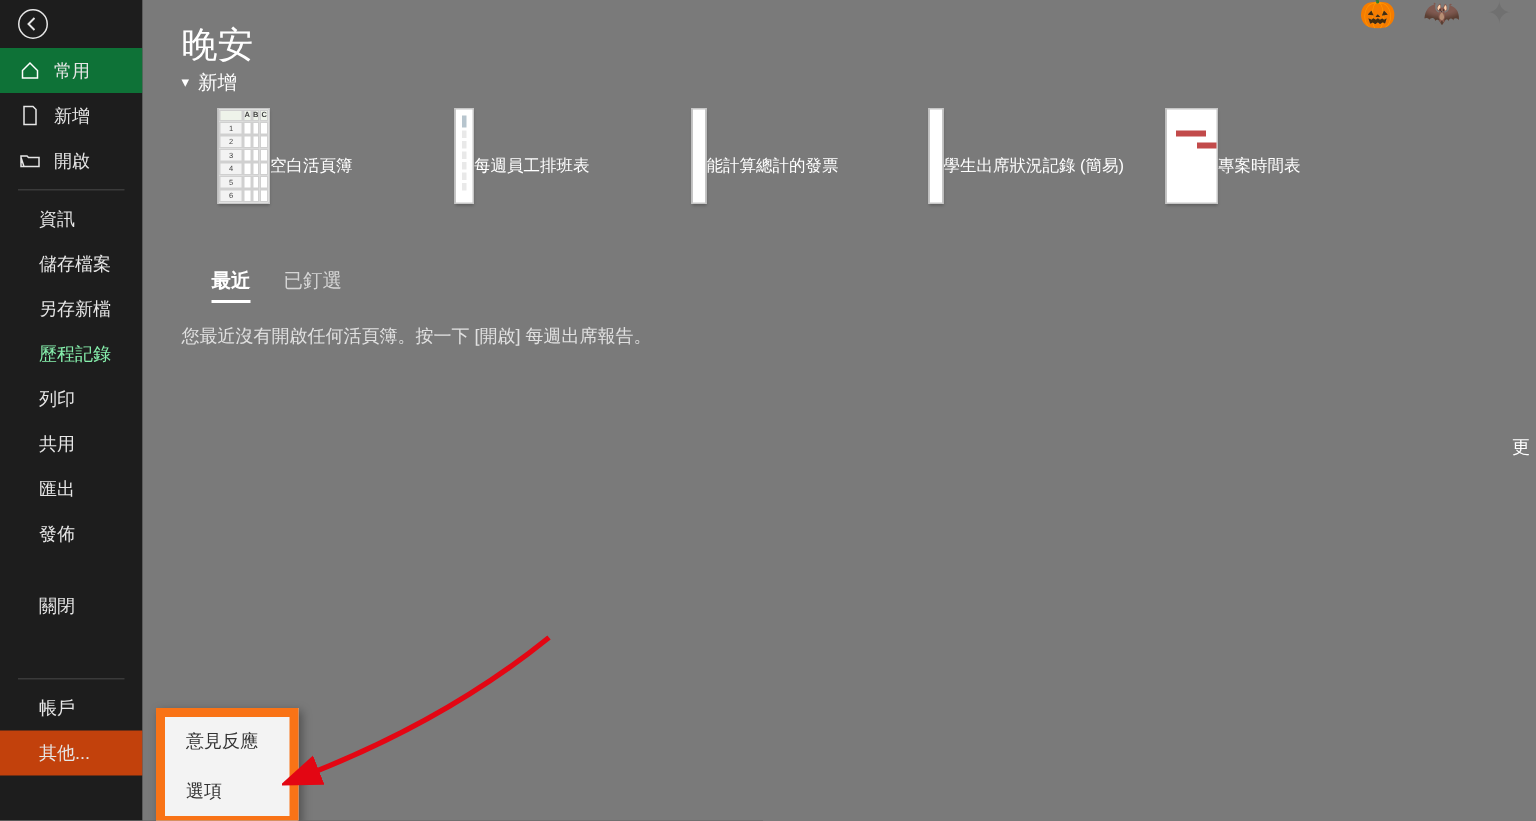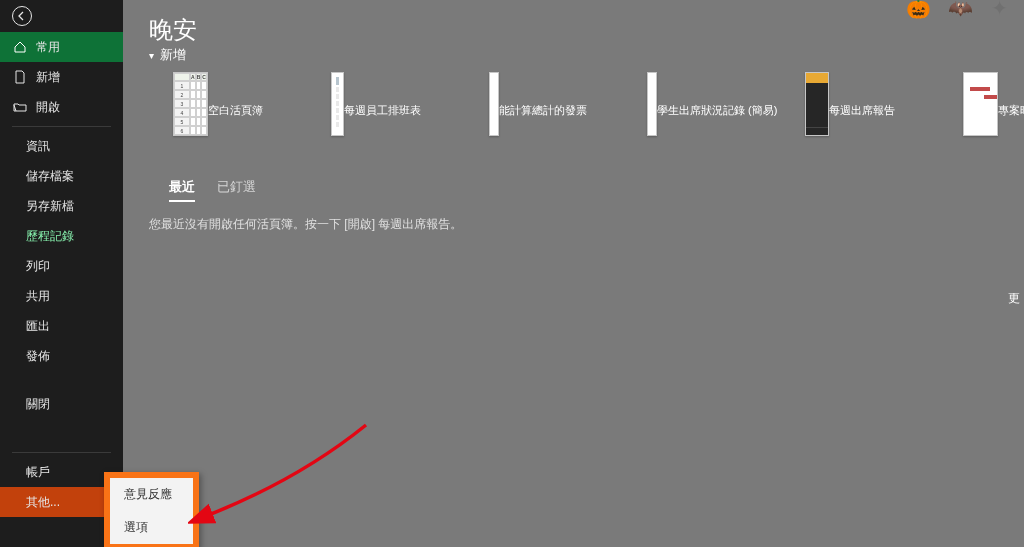--- a/index.html
+++ b/index.html
@@ -1,18 +1,18 @@
 <!DOCTYPE html>
 <html><head>
 <meta charset="utf-8">
 <style>
   * { margin: 0; padding: 0; box-sizing: border-box; font-family: "Microsoft JhengHei", "Segoe UI", sans-serif; }
   body { width: 1024px; height: 547px; overflow: hidden; background: #5f5f5f; position: relative; }
   .app { display: flex; height: 100%; }
-  .sidebar { width: 123px; height: 100%; background: #1d1d1d; display: flex; flex-direction: column; color: #e6e6e6; font-size: 12px; }
+  .sidebar { width: 95px; height: 100%; background: #1d1d1d; display: flex; flex-direction: column; color: #e6e6e6; font-size: 12px; }
   .back-btn { height: 32px; display: flex; align-items: center; padding-left: 12px; color: #e6e6e6; }
   .back-circle { width: 20px; height: 20px; border: 1px solid #e6e6e6; border-radius: 50%; display: flex; align-items: center; justify-content: center; }
   .nav-item { height: 30px; display: flex; align-items: center; padding: 0 12px; cursor: pointer; white-space: nowrap; }
   .nav-item.active { background: #0e7237; }
   .nav-item.dim { color: #86efac; }
   .nav-item .icon { width: 16px; margin-right: 8px; display: inline-flex; justify-content: center; }
   .nav-item.indent { padding-left: 26px; }
   .sep { height: 1px; background: #3a3a3a; margin: 4px 12px; }
   .spacer { flex: 1; }
   .main { flex: 1; background: #7a7a7a; color: #fff; padding: 14px 0 0 26px; position: relative; overflow: hidden; }
@@ -202,28 +202,20 @@
         <div class="tpl-label">能計算總計的發票</div>
       </div>
       <div class="tpl">
         <div class="tpl-thumb th-attend">
           <div class="title3"></div>
             <div class="grid3"></div>
         </div>
         <div class="tpl-label">學生出席狀況記錄 (簡易)</div>
       </div>
       <div class="tpl">
-        <div class="tpl-thumb th-week">
-          <div class="bar4"></div>
-            <div class="body4"></div>
-            <div class="foot4"></div>
-        </div>
-        <div class="tpl-label">每週出席報告</div>
-      </div>
-      <div class="tpl">
         <div class="tpl-thumb th-gantt">
           <div class="strip" style="top:14px;left:6px;width:20px"></div>
           <div class="strip" style="top:22px;left:20px;width:24px"></div>
           <div class="strip" style="top:30px;left:36px;width:28px"></div>
           <div class="strip" style="top:38px;left:54px;width:22px"></div>
         </div>
         <div class="tpl-label">專案時間表</div>
       </div>
 
     </div>

